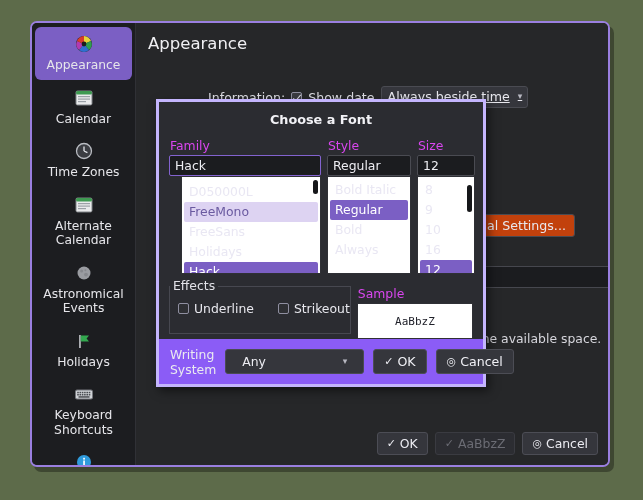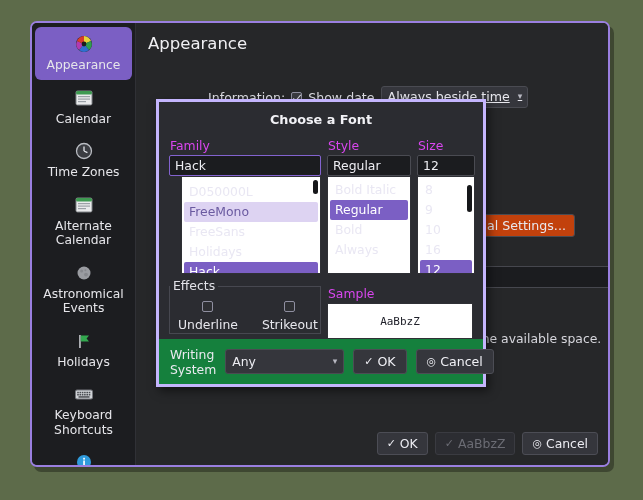--- a/index.html
+++ b/index.html
@@ -265,54 +265,54 @@
     color: #e2e2e8;
   }
   .effects-row {
     display: flex;
     align-items: center;
     gap: 24px;
     padding: 14px 0 0 8px;
     font-size: 12.4px;
     color: #e8e8ee;
   }
-  .eff { display: inline-flex; align-items: center; gap: 5px; cursor: pointer; flex-direction: column; }
+  .eff { display: inline-flex; align-items: center; gap: 5px; cursor: pointer; }
 
   #sample-box {
     background: #ffffff;
     border: 1px solid #2f3035;
     box-sizing: border-box;
     display: flex;
     align-items: center;
     justify-content: center;
     color: #20212a;
     font-family: "DejaVu Sans Mono", "Liberation Mono", monospace;
     font-size: 11px;
   }
 
   #dlg-footer {
     position: absolute;
     left: 0; right: 0; bottom: 0;
     height: 45px;
-    background: #15803d;
+    background: #8b5cf6;
     display: flex;
     align-items: center;
     padding: 0 11px;
     box-sizing: border-box;
     gap: 9px;
   }
   #ws-label { font-size: 12.4px; color: #eaeaf0; }
   #ws-combo {
     flex: 0 0 105px;
     background: #35363c;
     border: 1px solid #4a4b52;
     border-radius: 3px;
     color: #ececf2;
     font-size: 12.4px;
-    padding: 4px 6px;
+    padding: 4px 16px;
     display: flex;
     align-items: center;
     justify-content: space-between;
     cursor: pointer;
   }
   .dbtn {
     background: #35363c;
     border: 1px solid #4c4d55;
     border-radius: 3px;
     color: #f0f0f5;

